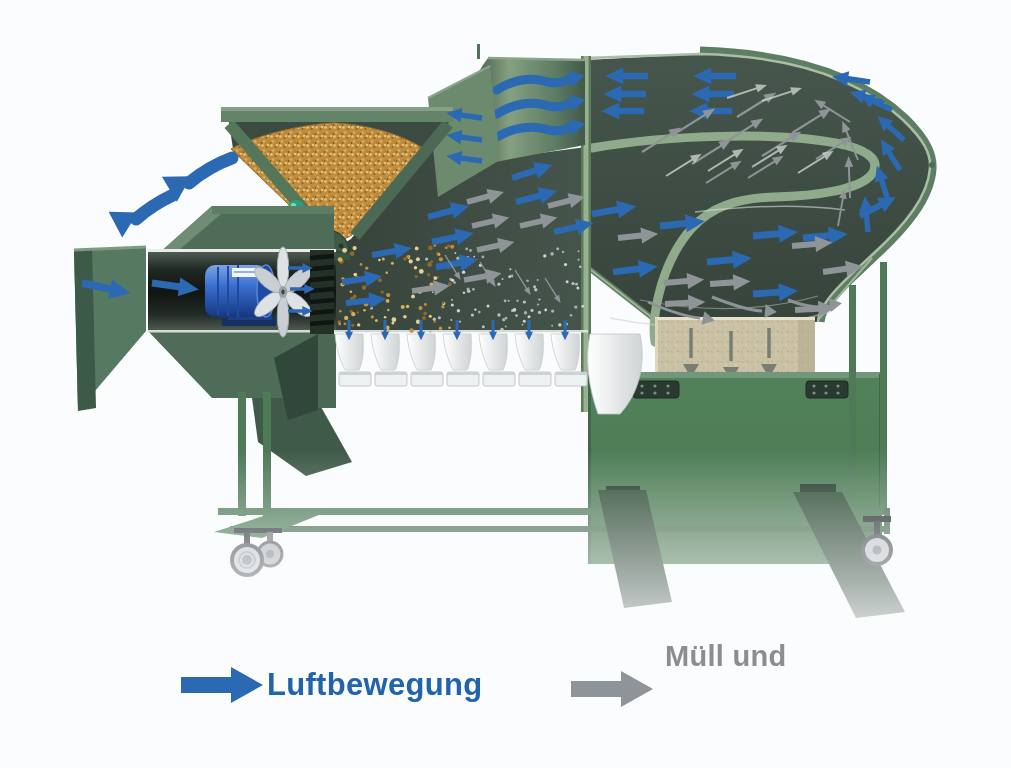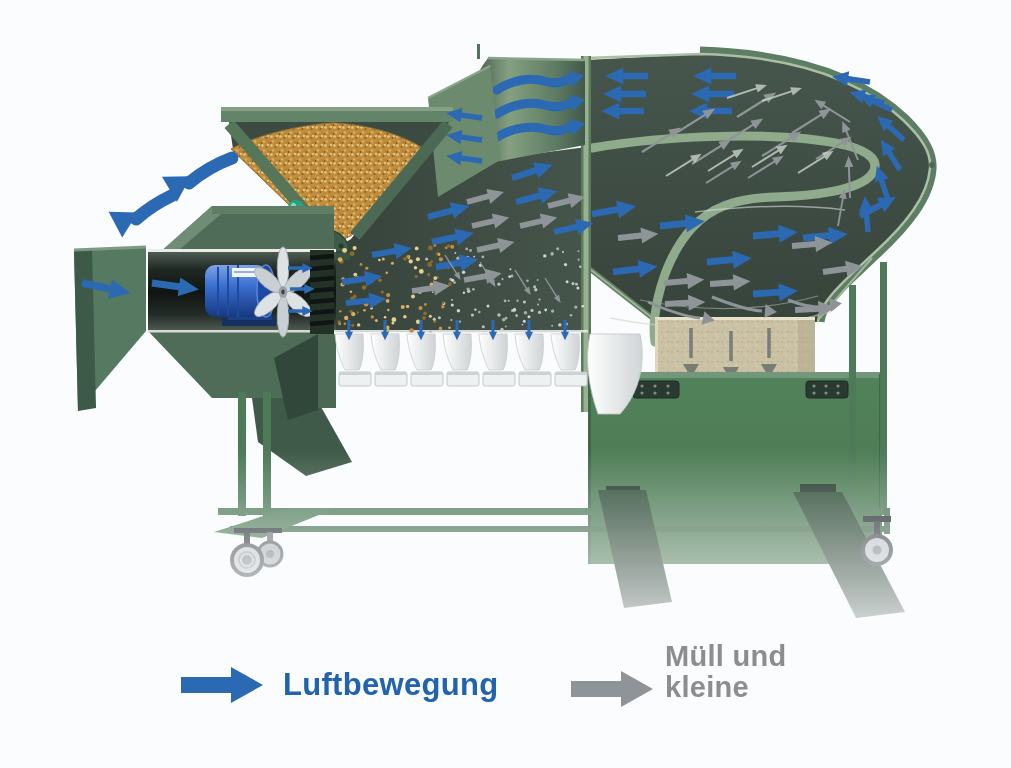--- a/index.html
+++ b/index.html
@@ -1,20 +1,20 @@
 <!DOCTYPE html>
 <html><head>
 <meta charset="utf-8">
 <style>
   html,body{margin:0;padding:0;}
   .stage{position:relative;width:1011px;height:768px;background:#fbfcfd;overflow:hidden;
          font-family:"Liberation Sans",sans-serif;}
   svg symbol{overflow:visible;}
   .legend{position:absolute;display:flex;align-items:center;}
-  .legend-air{left:181px;top:666px;gap:20px;justify-content:center;}
+  .legend-air{left:181px;top:666px;gap:4px;justify-content:center;}
   .legend-air .lbl{font-size:31px;font-weight:bold;color:#2164ad;letter-spacing:.3px;}
   .legend-debris{left:571px;top:641px;gap:12px;align-items:flex-start;}
   .legend-debris .arr{margin-top:29px;}
   .legend-debris .lbl{font-size:29px;font-weight:bold;color:#8b8e91;line-height:31px;letter-spacing:.3px;}
   .air-stroke{stroke:#2b69b3;}
   .air-fill{fill:#2b69b3;}
 </style>
 </head>
 <body>
 
@@ -621,17 +621,16 @@
   </svg>
   <span class="lbl">Luftbewegung</span>
 </div>
 
 <div class="legend legend-debris">
   <svg class="arr" width="82" height="38" viewBox="0 0 82 38">
     <polygon points="0,11 50,11 50,1 82,19 50,37 50,27 0,27" fill="#8f9498"></polygon>
   </svg>
   <div class="lbl">
     <div>Müll und</div>
-    <div>kleine</div>
   </div>
 </div>
 
 </div>
 
 </body></html>

